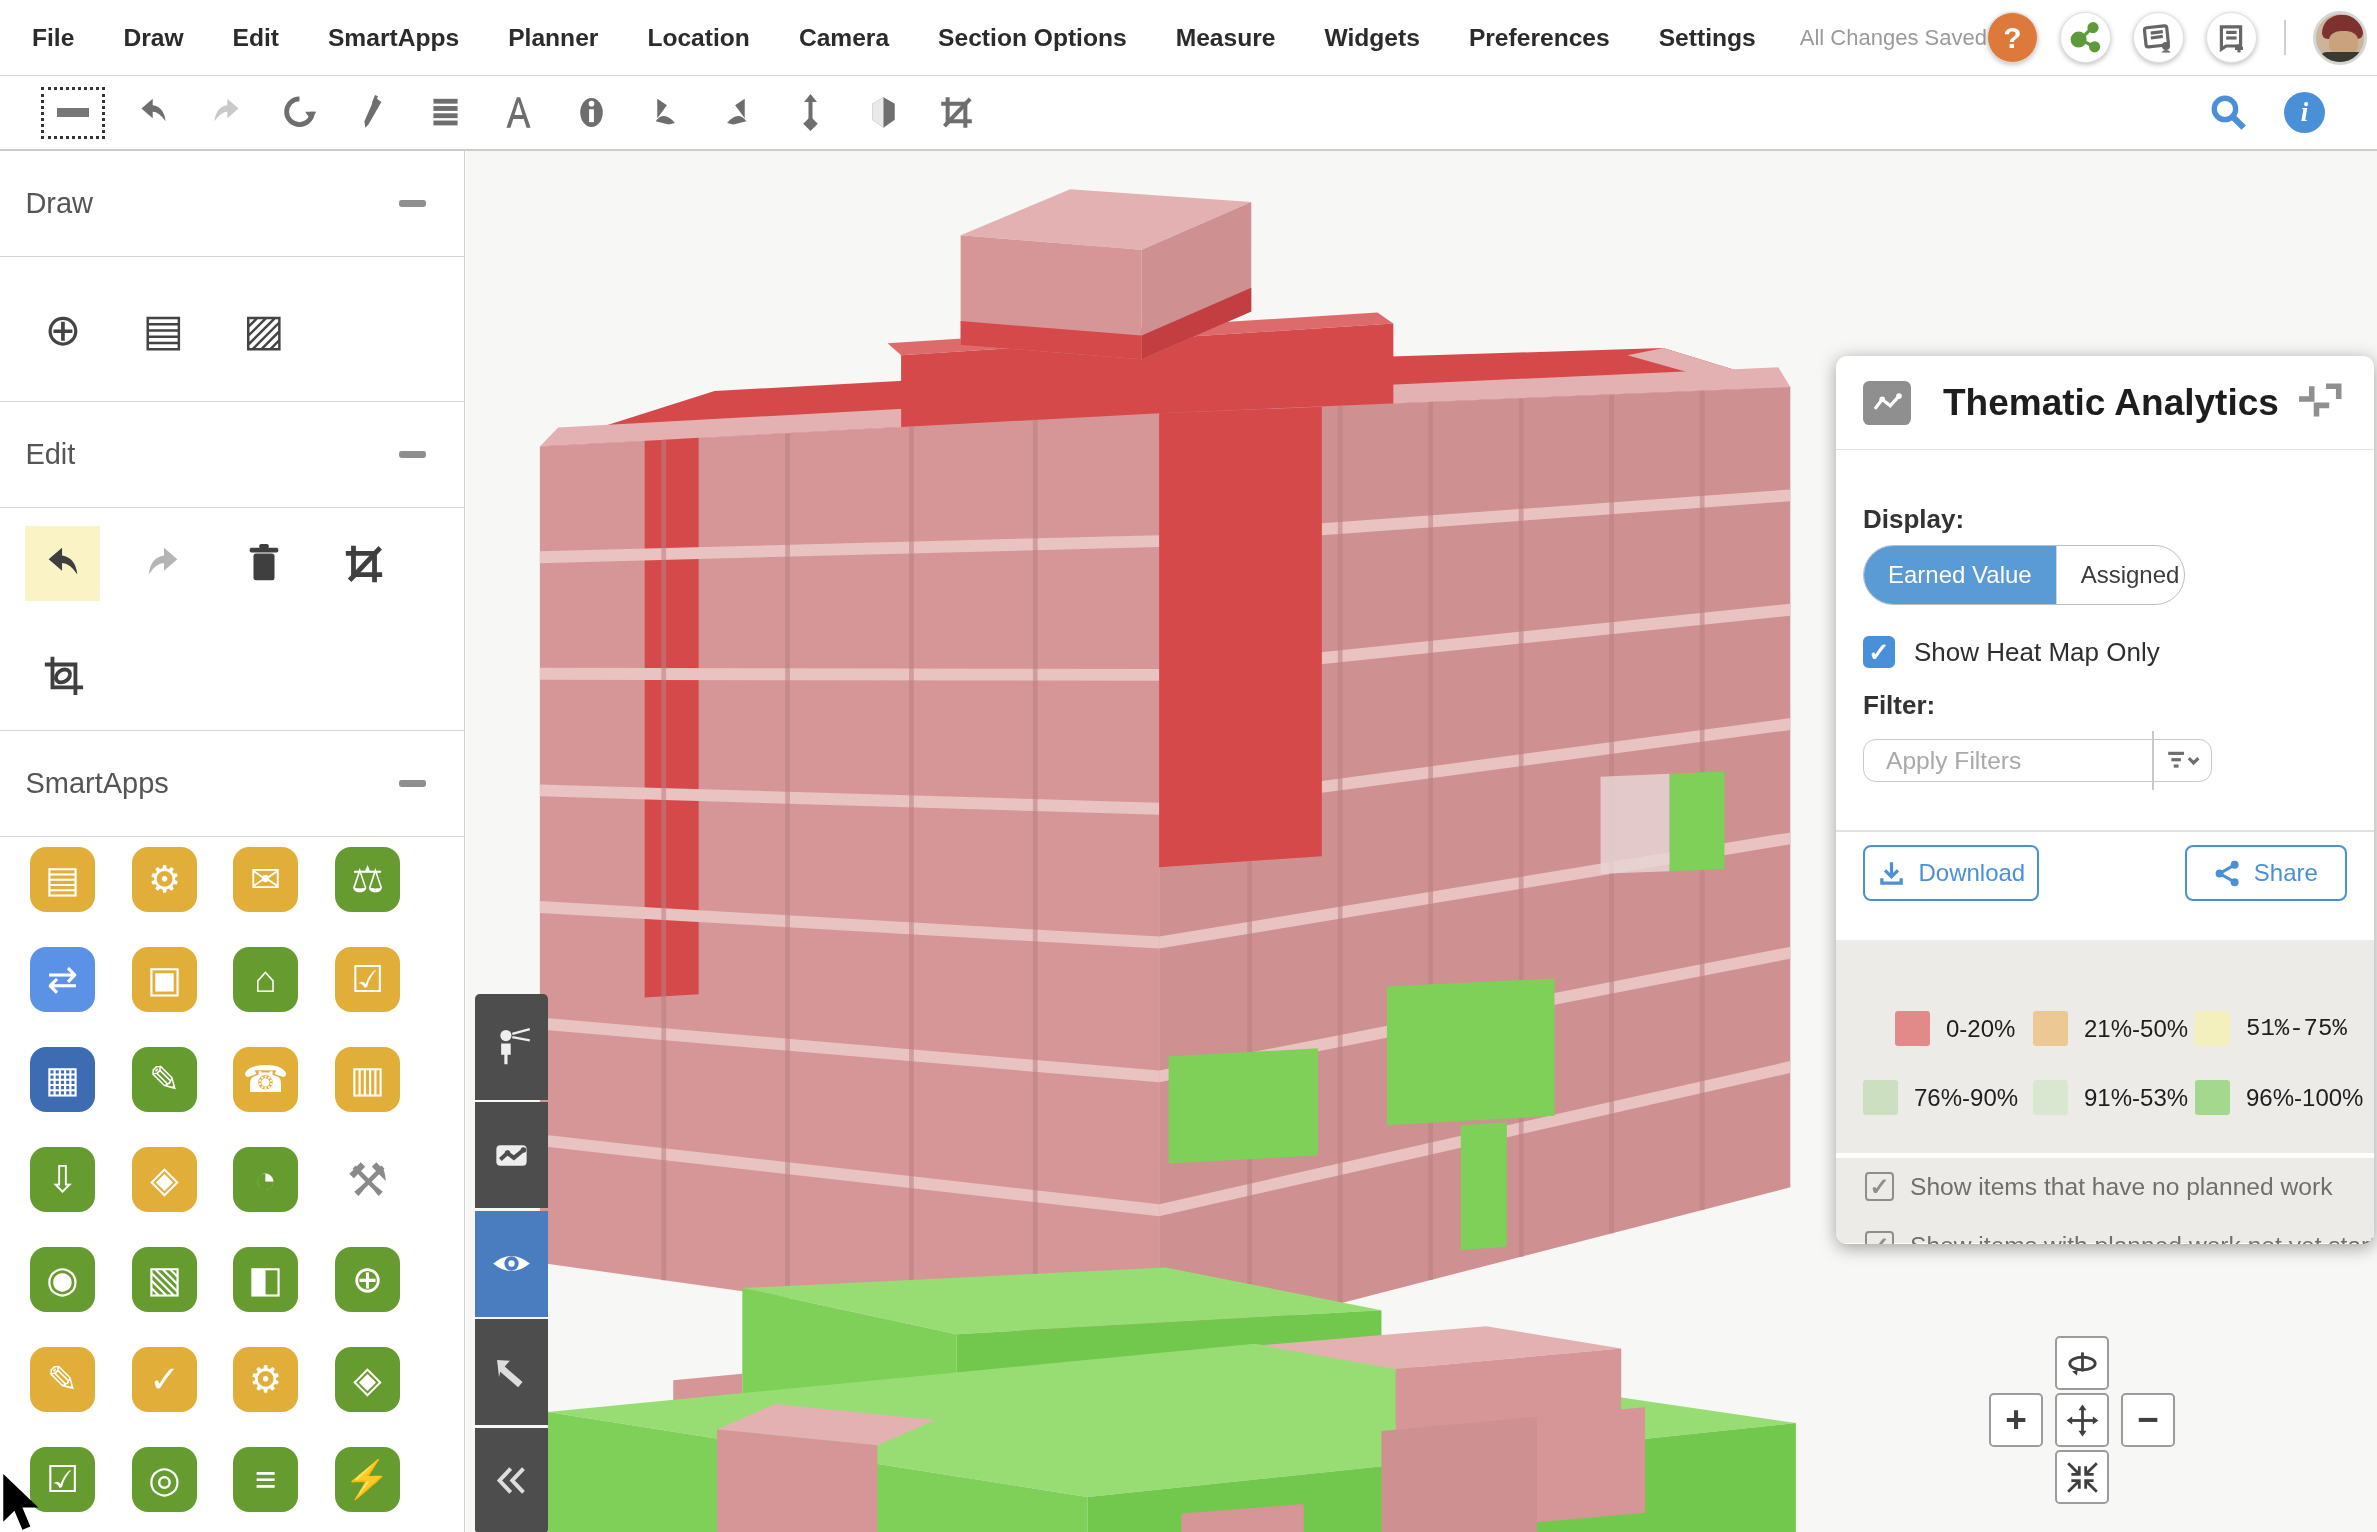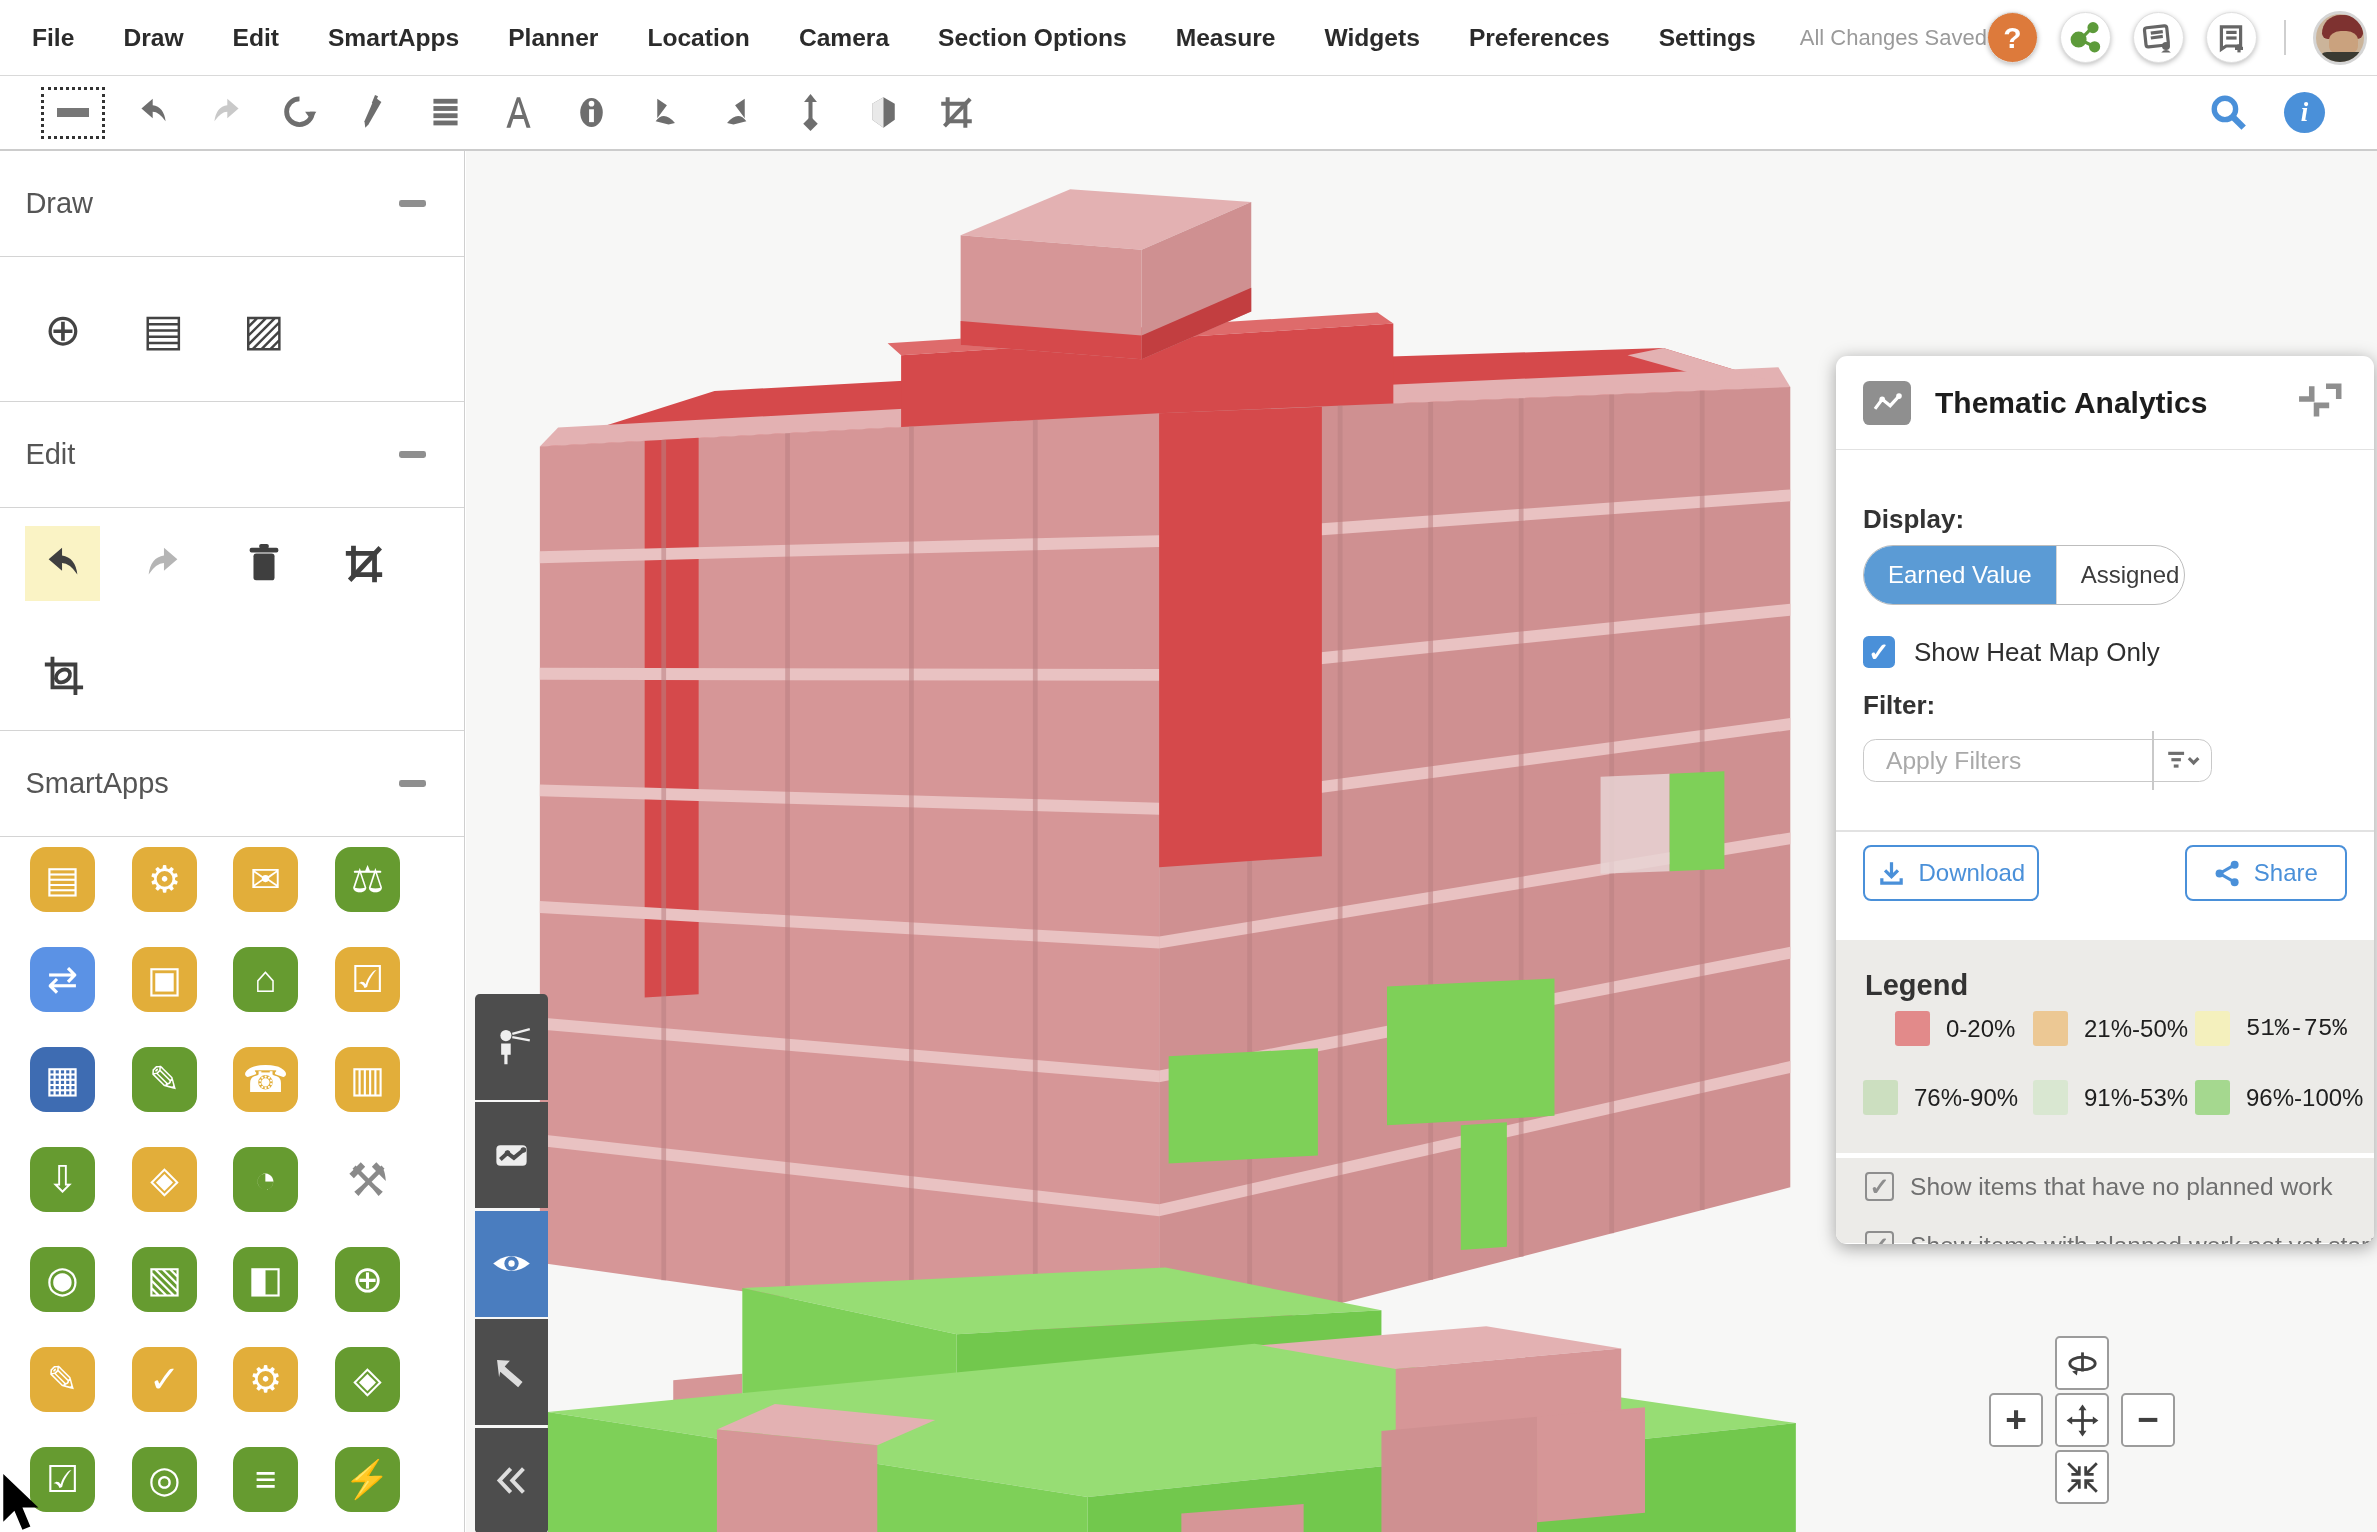--- a/index.html
+++ b/index.html
@@ -79,21 +79,21 @@
 
   
   #cursor { position:absolute; left:0px; top:1474px; z-index:40; }
 
   
   #panel { position:absolute; left:1836px; top:356px; width:538px; height:888px; background:#fff; border-radius:11px;
            box-shadow:0 3.2px 17.5px rgba(0,0,0,.35); z-index:25; overflow:hidden; }
   #panel-header { position:relative; height:94px; border-bottom:1.6px solid #e2e2e2; display:flex; align-items:center; }
   #panel-title-icon { width:48px; height:44px; border-radius:6.4px; background:#8f8f8f; margin-left:27px;
                       display:flex; align-items:center; justify-content:center; }
-  #panel-title { font-size:30px; font-weight:700; color:#1d1d1d; margin-left:24px;text-align:center; }
+  #panel-title { font-size:37px; font-weight:700; color:#1d1d1d; margin-left:32px;text-align:center; }
   #panel-dock { position:absolute; right:32px; top:24px; }
   .panel-label { font-size:26px; font-weight:700; color:#333; margin:0 0 0 27px; }
   #display-label { position:absolute; top:148px; }
   #toggle { position:absolute; left:27px; top:189px; width:322px; height:60px; border:1.6px solid #bdbdbd; border-radius:32px;
             display:flex; overflow:hidden; background:#fff; }
   #toggle .seg { display:flex; align-items:center; justify-content:center; font-size:24px; padding:0 24px; white-space:nowrap; }
   #toggle .seg.on { background:#5b9bd5; color:#fff; }
   #toggle .seg.off { color:#3c3c3c; border-left:1.6px solid #d5d5d5; }
   #heatmap-row { position:absolute; left:27px; top:280px; display:flex; align-items:center; gap:19px; }
   .cb-blue { width:32px; height:32px; border-radius:5.6px; background:#4a90d9; color:#fff; font-size:25.4px; font-weight:700;
@@ -647,21 +647,20 @@
           <circle cx="26" cy="28" r="5"></circle>
         </g>
         <g stroke="#4a90d9" stroke-width="4">
           <line x1="7" y1="17" x2="26" y2="6"></line>
           <line x1="7" y1="17" x2="26" y2="28"></line>
         </g>
       </svg>
     <span>Share</span>
   </div>
   <div id="legend">
-    <div id="legend-title">Legend</div>
   <div class="legend-item" style="left: 27px; top: 71px; padding-left: 32px;">
         <div class="legend-swatch" style="background: rgb(226, 138, 138);"></div>
         <div class="lab">0-20%</div>
       </div>
       <div class="legend-item" style="left: 197px; top: 71px;">
         <div class="legend-swatch" style="background: rgb(236, 200, 148);"></div>
         <div class="lab">21%-50%</div>
       </div>
       <div class="legend-item" style="left: 359px; top: 71px; font-family: Liberation Mono, monospace;">
         <div class="legend-swatch" style="background: rgb(244, 240, 189);"></div>

